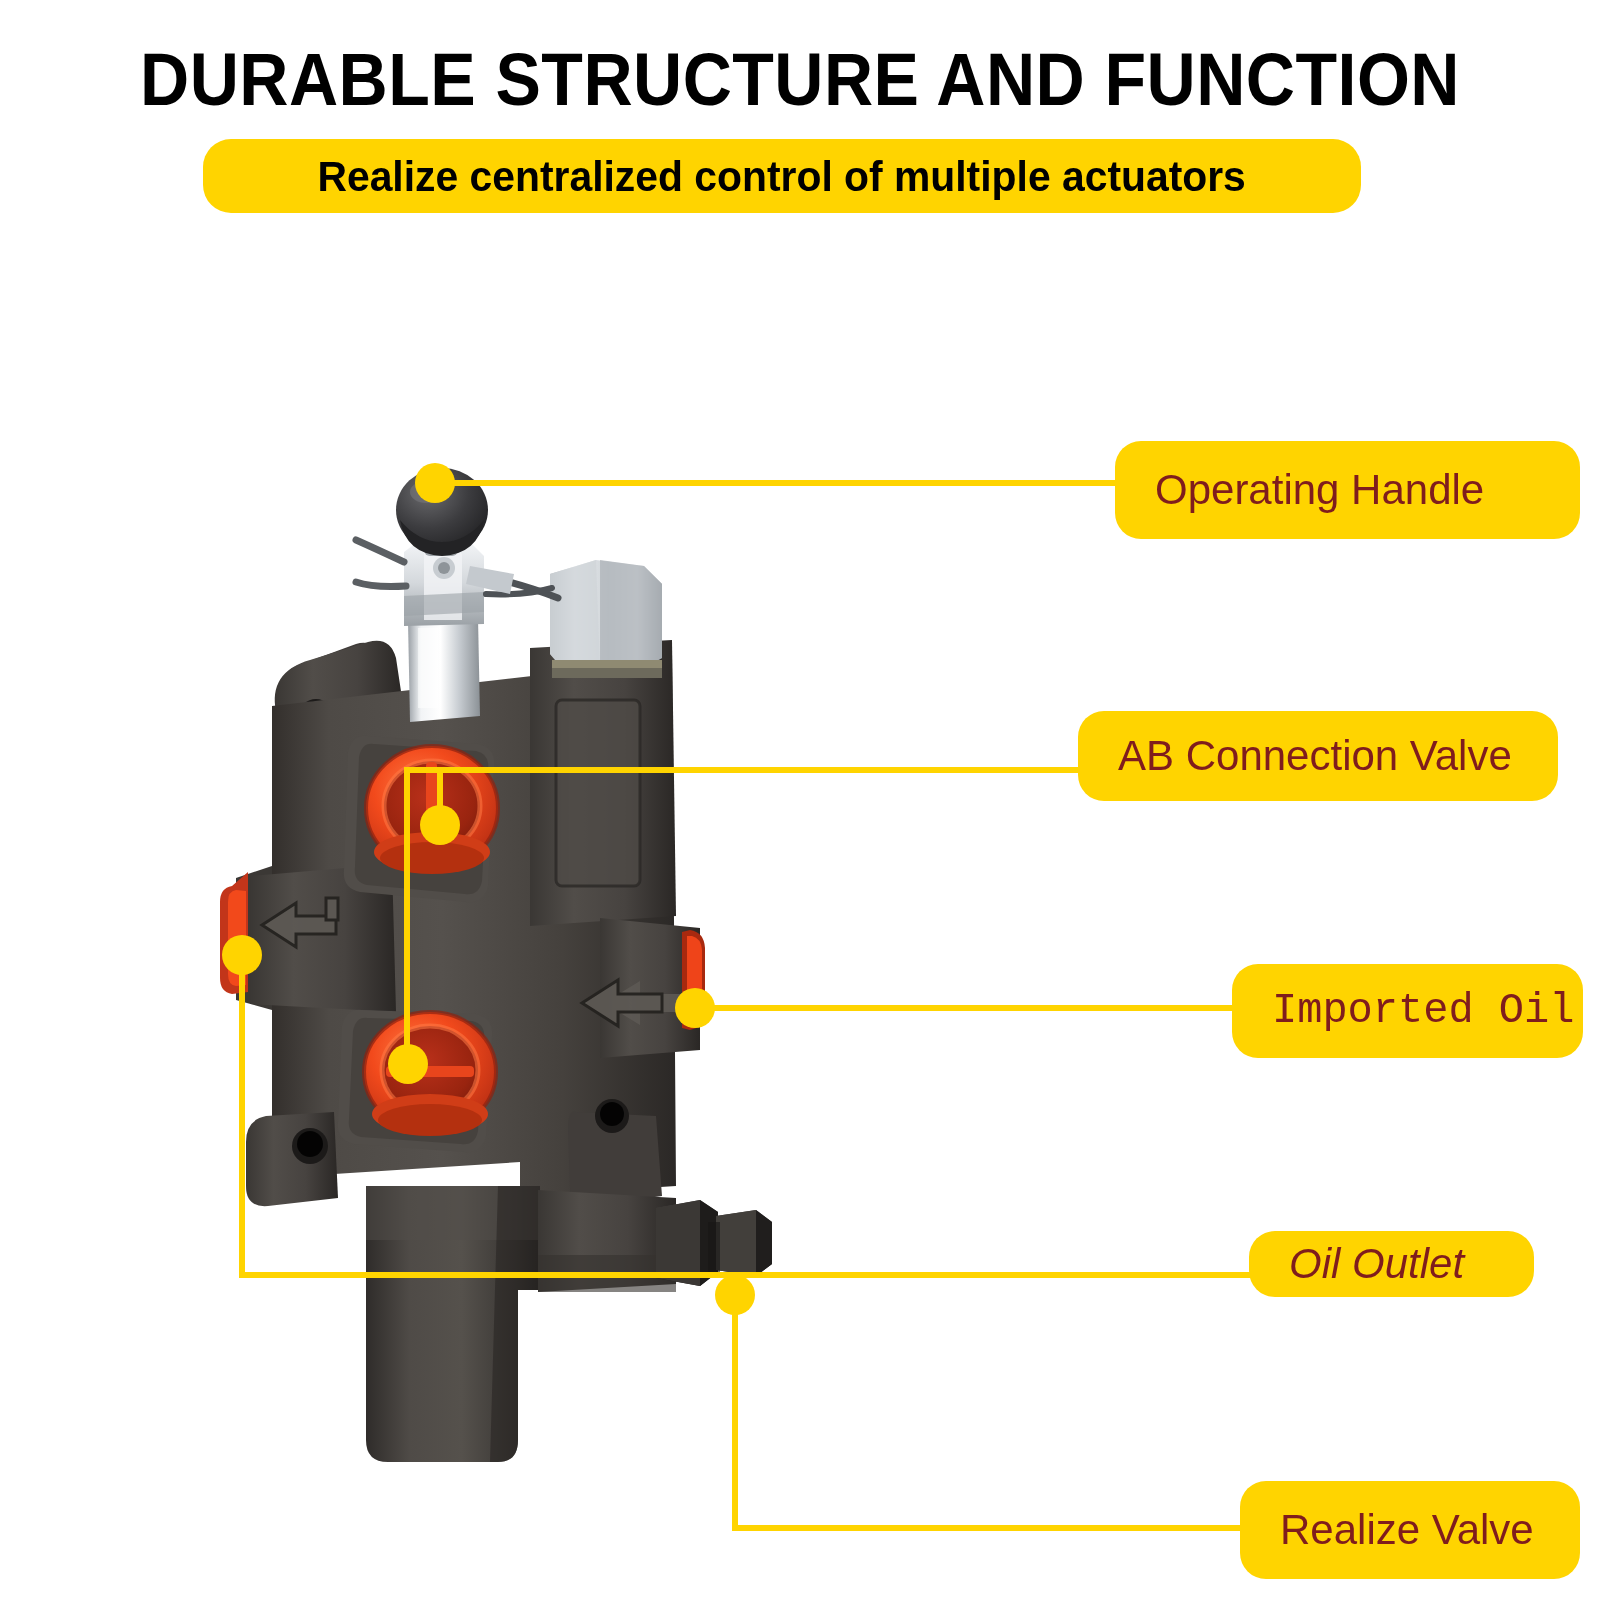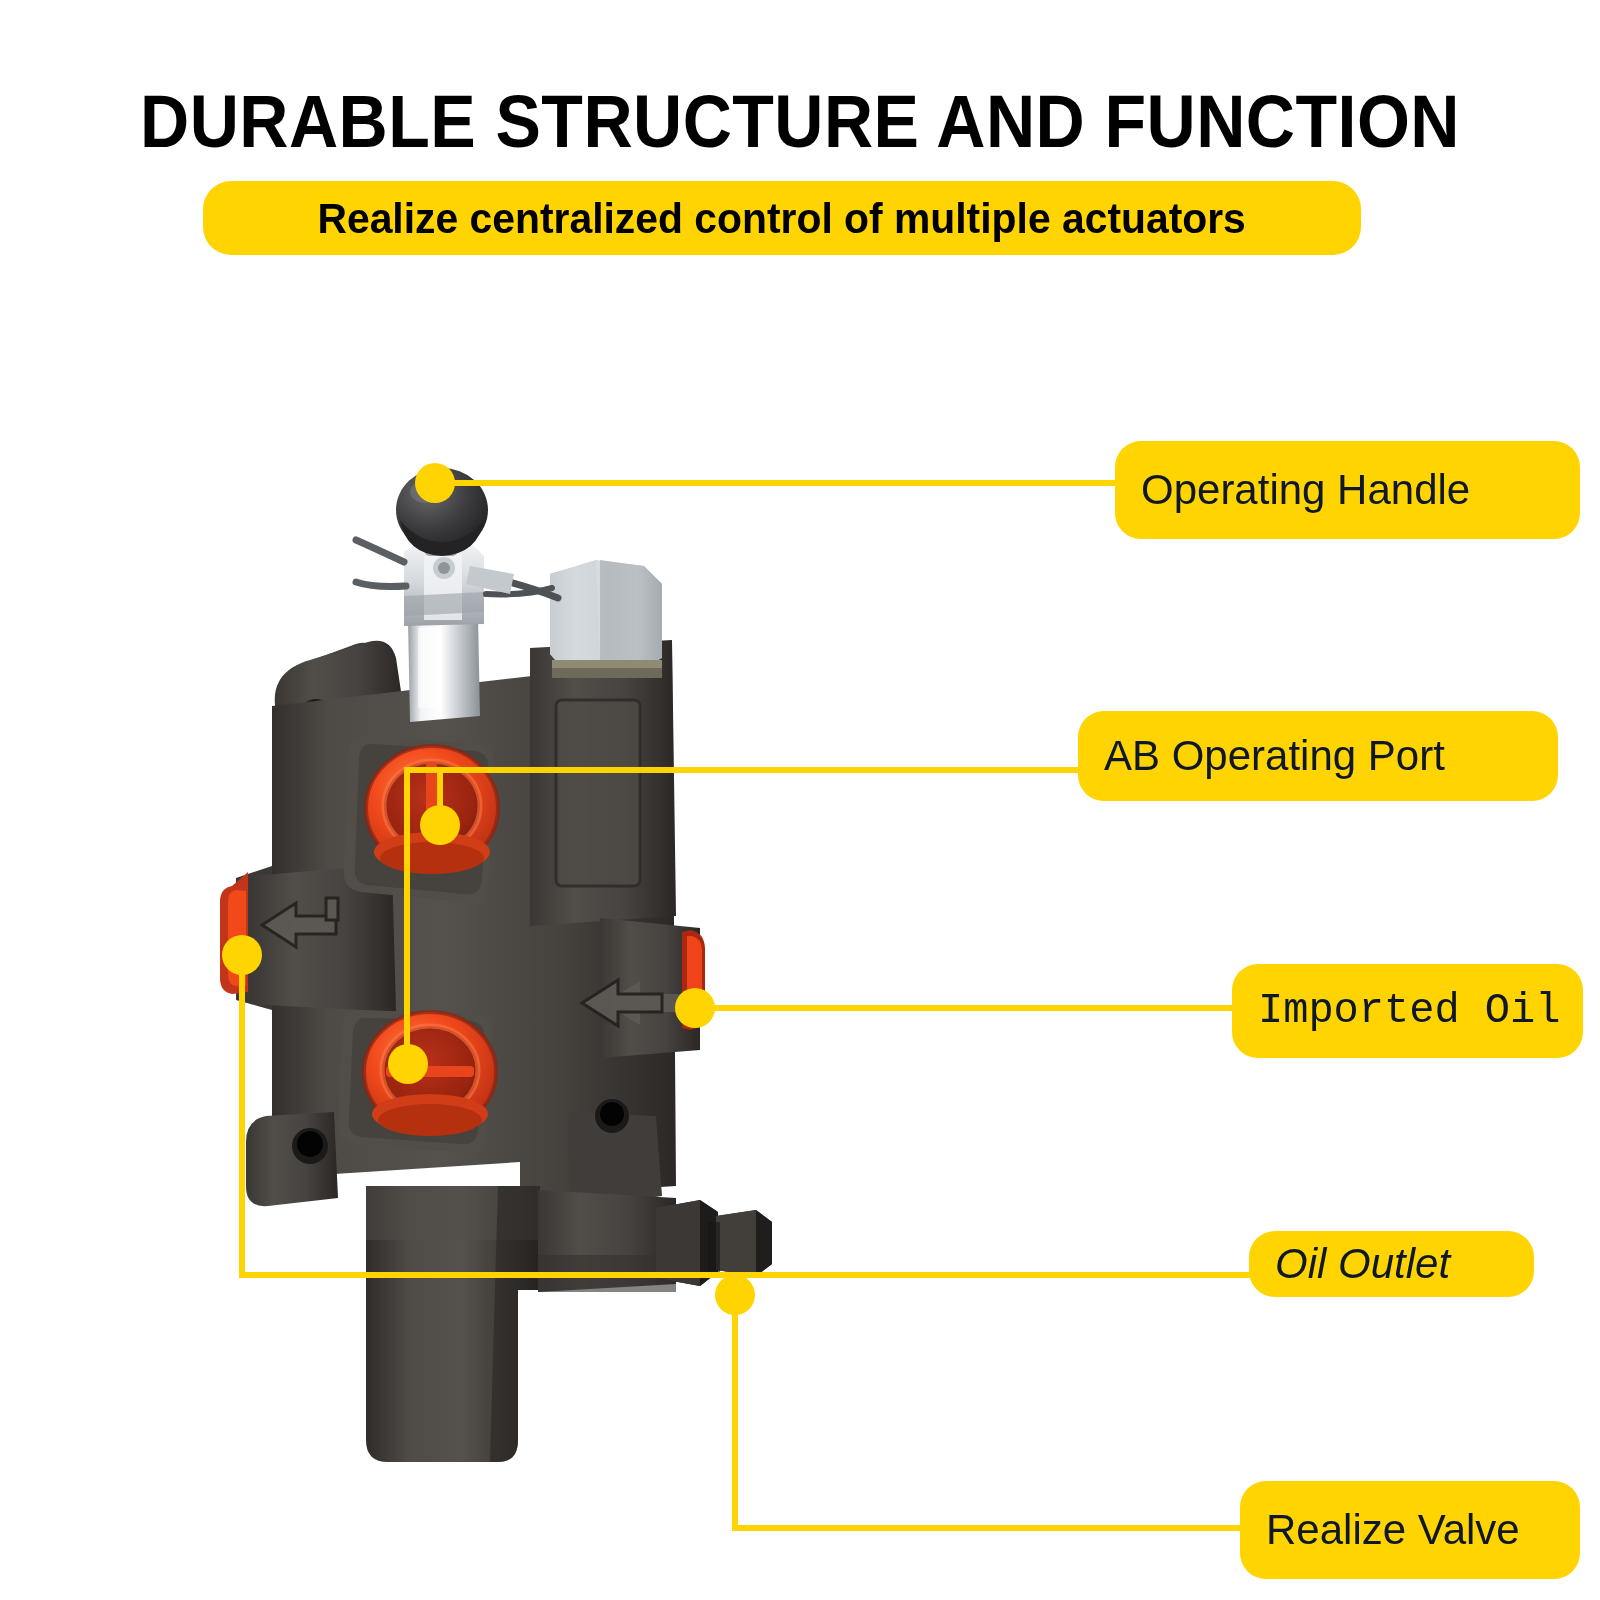--- a/index.html
+++ b/index.html
@@ -8,21 +8,21 @@
     background: #ffffff;
   }
   body {
     width: 1600px; height: 1600px;
     position: relative;
     overflow: hidden;
     font-family: "Liberation Sans", sans-serif;
   }
 
   
-  #header { position: absolute; left: 0; top: 0; width: 1600px; height: 230px; margin-top: 42px; }
+  #header { position: absolute; left: 0; top: 0; width: 1600px; height: 230px; }
   #title {
     position: absolute;
     left: 0; top: 38px; width: 1600px;
     text-align: center;
     font-family: "Liberation Sans Narrow", "Liberation Sans", sans-serif;
     font-weight: bold;
     font-size: 74px;
     letter-spacing: 0.5px;
     color: #000000;
     line-height: 84px;
@@ -46,22 +46,22 @@
     transform: scaleX(0.95);
   }
 
   
   .pill {
     position: absolute;
     background: #FFD400;
     border-radius: 26px;
     display: flex;
     align-items: center;
-    padding: 0 26px;
-    color: #0f172a;
+    padding: 0 40px;
+    color: #7f1d1d;
     font-size: 42px;
     line-height: 1;
     white-space: nowrap;
     font-family: "Liberation Sans", sans-serif;
   }
   .pill.p0 { left: 1115px; top: 441px;  width: 465px; height: 98px; }
   .pill.p1 { left: 1078px; top: 711px;  width: 480px; height: 90px; }
   .pill.p2 { left: 1232px; top: 964px;  width: 351px; height: 94px; font-family: Liberation Mono, monospace; }
   .pill.p3 { left: 1249px; top: 1231px; width: 285px; height: 66px; font-style: italic; }
   .pill.p4 { left: 1240px; top: 1481px; width: 340px; height: 98px; }
@@ -310,21 +310,21 @@
 
   <div class="lead-v" style="left:732px; top:1305px; height:226px;"></div>
   <div class="lead-h" style="left:732px; top:1525px; width:516px;"></div>
   <div class="dot" style="left:715px; top:1275px;"></div>
 </div>
 
 <div class="pill p0">
   <span>Operating Handle</span>
 </div>
 <div class="pill p1">
-  <span>AB Operating Port</span>
+  <span>AB Connection Valve</span>
 </div>
 <div class="pill p2">
   <span>Imported Oil</span>
 </div>
 <div class="pill p3">
   <span>Oil Outlet</span>
 </div>
 <div class="pill p4">
   <span>Realize Valve</span>
 </div>

